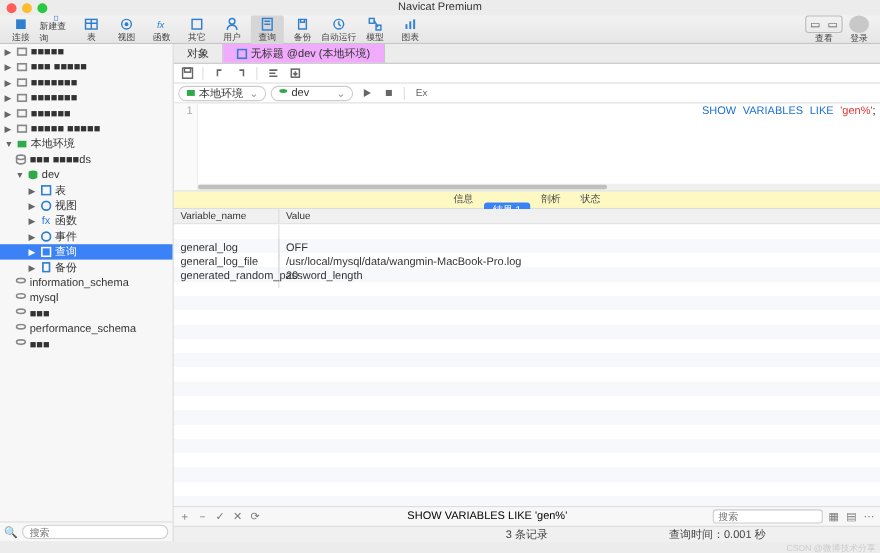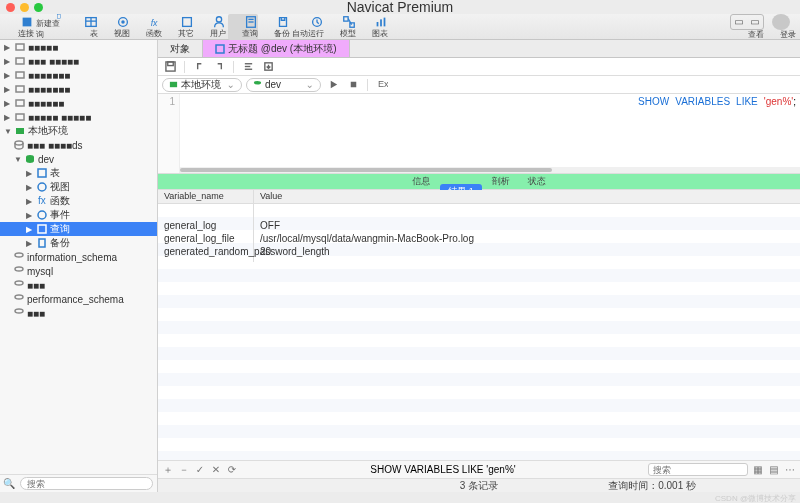--- a/index.html
+++ b/index.html
@@ -6,25 +6,25 @@
 body { width: 800px; height: 503px; background: #ececec; overflow: hidden; position: relative; }
 
 
 .tlights { position: absolute; top: 3px; left: 6px; display: flex; gap: 5px; }
 .tlights span { width: 9px; height: 9px; border-radius: 50%; display: inline-block; }
 .tl-red { background: #ff5f57; }
 .tl-yel { background: #febc2e; }
 .tl-grn { background: #28c840; }
 
 
-.titlebar { height: 14px; text-align: center; line-height: 14px; color: #333; font-size: 14px; }
+.titlebar { height: 14px; text-align: center; line-height: 14px; color: #333; font-size: 10px; }
 
 
 .toolbar { height: 26px; display: flex; align-items: center; padding: 0 4px; gap: 2px; background: linear-gradient(#f2f2f2,#e6e6e6); border-bottom: 1px solid #c6c6c6; }
-.tbtn { display: flex; flex-direction: column; align-items: flex-end; justify-content: center; width: 30px; height: 26px; color: #555; cursor: default; }
+.tbtn { display: flex; flex-direction: column; align-items: center; justify-content: center; width: 30px; height: 26px; color: #555; cursor: default; }
 .tbtn svg { width: 14px; height: 14px; }
 .tbtn.wide { width: 32px; }
 .tbtn .lbl { font-size: 8px; color: #444; margin-top: -1px; }
 .tbtn.active { background: #d6d6d6; border-radius: 2px; }
 .tspacer { flex: 1; }
 .segctl { display: flex; border: 1px solid #bbb; border-radius: 3px; overflow: hidden; height: 16px; }
 .segctl span { width: 16px; display: flex; align-items: center; justify-content: center; }
 .avatar { width: 18px; height: 18px; border-radius: 50%; background: #c8c8c8; margin: 0 6px; }
 
 
@@ -58,21 +58,21 @@
 .pill { display: flex; align-items: center; height: 14px; border: 1px solid #ccc; border-radius: 7px; padding: 0 6px; gap: 3px; background: #fff; font-size: 9px; color: #333; }
 
 .editor { height: 80px; border-bottom: 1px solid #ddd; position: relative; overflow: hidden; }
 .gutter { position: absolute; left: 0; top: 0; bottom: 0; width: 22px; background: #fafafa; border-right: 1px solid #eee; text-align: right; padding: 2px 4px 0 0; color: #aaa; font-family: Menlo, monospace; font-size: 9px; }
 .code { margin-left: 26px; padding: 2px 4px; font-family: Menlo, monospace; font-size: 10px; white-space: pre; text-align: right; }
 .kw { color: #1a6fd6; }
 .str { color: #d33; }
 .scrollh { position: absolute; bottom: 0; left: 22px; right: 0; height: 6px; background: #f0f0f0; }
 .scrollh .thumb { position: absolute; left: 0; width: 60%; top: 1px; height: 4px; background: #c0c0c0; border-radius: 2px; }
 
-.mtabs { height: 16px; display: flex; align-items: center; justify-content: center; gap: 2px; border-bottom: 1px solid #ddd; background:#86efac; }
+.mtabs { height: 16px; display: flex; align-items: center; justify-content: center; gap: 2px; border-bottom: 1px solid #ddd; background:#fef9c3; }
 .mtab { padding: 1px 8px; font-size: 9px; color: #444; cursor: default; }
 .mtab.active { background: #3b82f6; color: #fff; border-radius: 3px; margin-top: 19px; }
 
 .gridhdr { display: flex; height: 14px; background: #f0f0f0; border-bottom: 1px solid #ddd; }
 .gridhdr div { padding: 1px 6px; font-size: 9px; color: #333; }
 .col1 { width: 96px; border-right: 1px solid #ddd; }
 .col2 { flex: 1; }
 
 .gridbody { flex: 1; overflow: hidden; background: repeating-linear-gradient(#fff 0 13px, #f6f8fc 13px 26px); position: relative; }
 .gr { display: flex; height: 13px; font-size: 9px; color: #333; }

